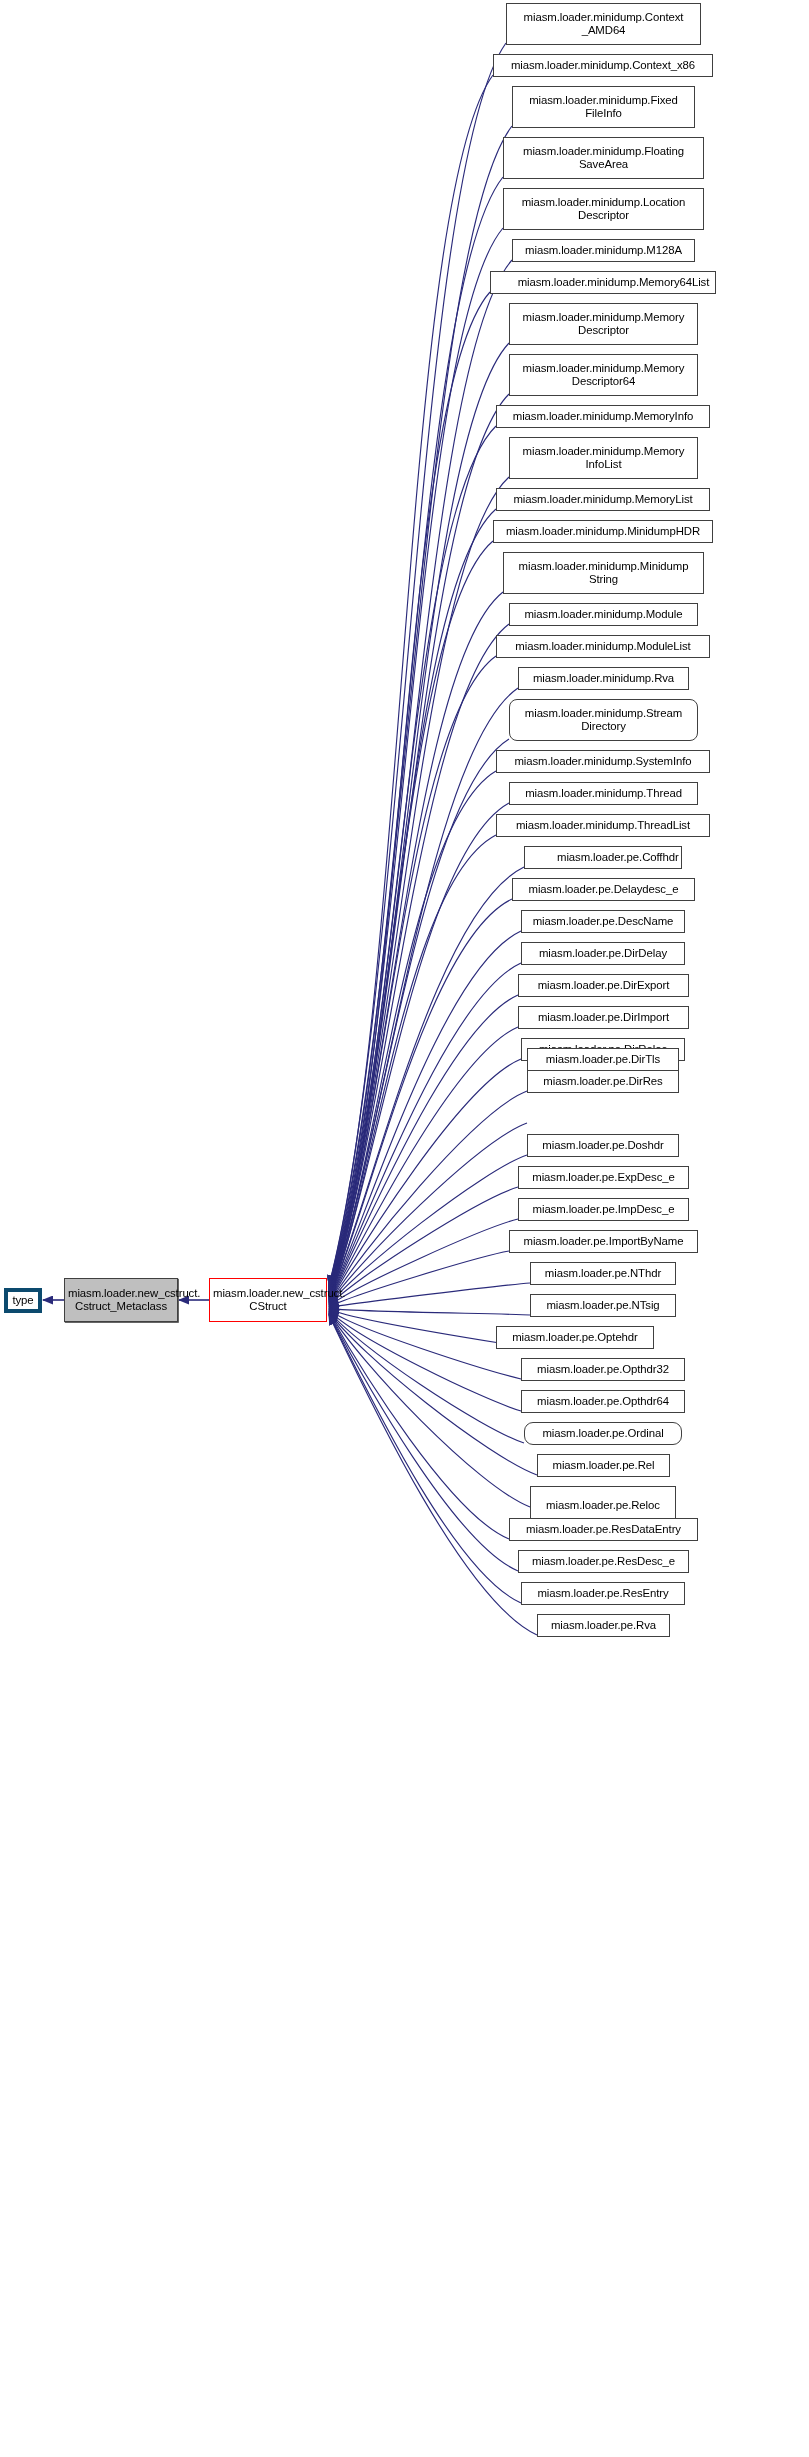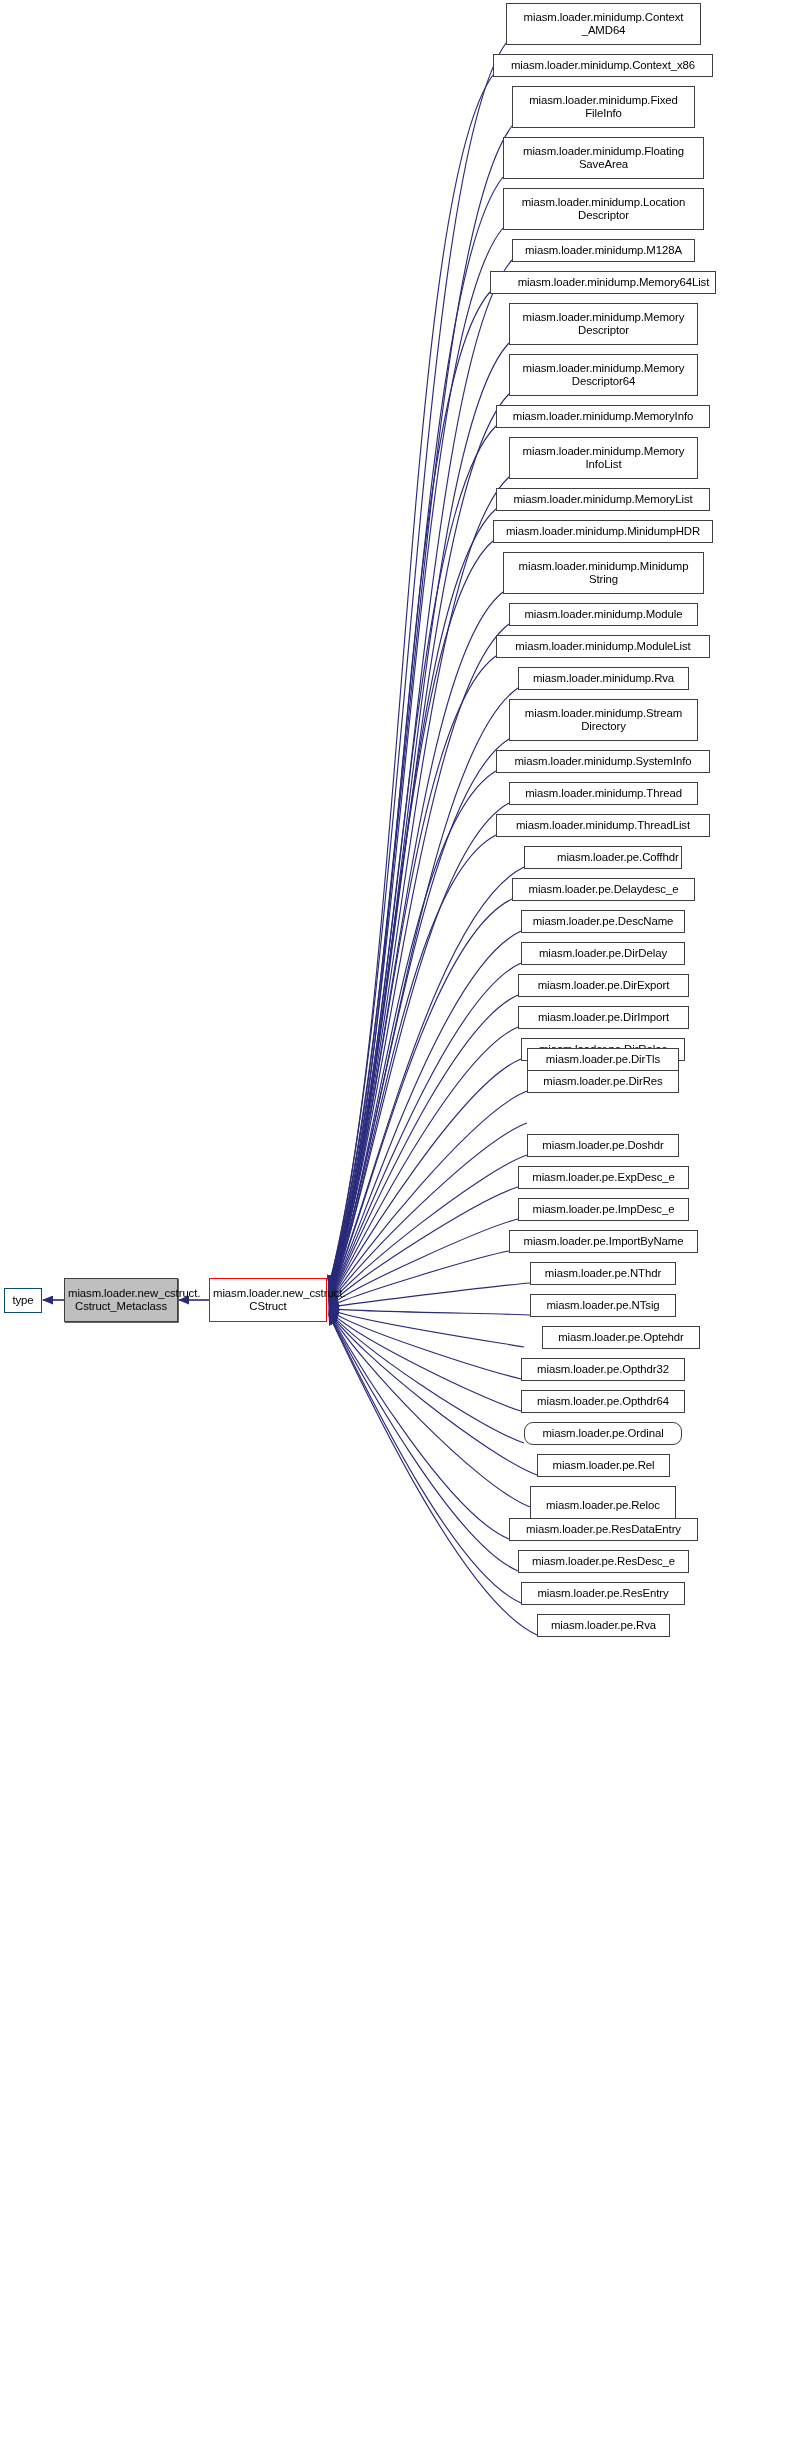--- a/index.html
+++ b/index.html
@@ -10,21 +10,21 @@
             pointer-events:none;}
   .node{position:absolute;box-sizing:border-box;display:flex;
         align-items:center;justify-content:center;text-align:center;
         font-size:11.4px;line-height:13.4px;color:#000;
         letter-spacing:-0.1px;
         border:1px solid #404040;background:#ffffff;padding:0 3px;}
   .node.leaf{border:1px solid #404040;}
   .node.meta{background:#bfbfbf;border:1px solid #404040;
              box-shadow:0.8px 0.8px 0 #404040;}
   .node.focus{border:1px solid #ff0000;background:#ffffff;}
-  .node.base{border:1px solid #0c4a6e;background:#ffffff;}
+  .node.base{border:4px solid #0c4a6e;background:#ffffff;}
   .node span{display:block;width:100%;white-space:pre-line;}
 </style>
 </head>
 <body>
 
 <div id="canvas">
   <svg id="edges" viewBox="0 0 809 2457" preserveAspectRatio="none">
     <defs>
       <marker id="arr" markerWidth="11" markerHeight="9" refX="10" refY="4.5" orient="auto" markerUnits="userSpaceOnUse">
         <path d="M0,0 L11,4.5 L0,9 z" fill="#2a2a7a"></path>
@@ -144,21 +144,21 @@
     </div>
     <div class="node leaf" style="left: 509px; top: 603px; width: 189px; height: 23px;">
       <span>miasm.loader.minidump.Module</span>
     </div>
     <div class="node leaf" style="left: 496px; top: 635px; width: 214px; height: 23px;">
       <span>miasm.loader.minidump.ModuleList</span>
     </div>
     <div class="node leaf" style="left: 518px; top: 667px; width: 171px; height: 23px; justify-content: center;">
       <span>miasm.loader.minidump.Rva</span>
     </div>
-    <div class="node leaf" style="left: 509px; top: 699px; width: 189px; height: 42px;">
+    <div class="node leaf" style="left: 509px; top: 699px; width: 189px; height: 42px; border-radius: 8px;">
       <span>miasm.loader.minidump.Stream
 Directory</span>
     </div>
     <div class="node leaf" style="left: 496px; top: 750px; width: 214px; height: 23px;">
       <span>miasm.loader.minidump.SystemInfo</span>
     </div>
     <div class="node leaf" style="left: 509px; top: 782px; width: 189px; height: 23px;">
       <span>miasm.loader.minidump.Thread</span>
     </div>
     <div class="node leaf" style="left: 496px; top: 814px; width: 214px; height: 23px;">
@@ -202,21 +202,21 @@
     </div>
     <div class="node leaf" style="left: 509px; top: 1230px; width: 189px; height: 23px;">
       <span>miasm.loader.pe.ImportByName</span>
     </div>
     <div class="node leaf" style="left: 530px; top: 1262px; width: 146px; height: 23px;">
       <span>miasm.loader.pe.NThdr</span>
     </div>
     <div class="node leaf" style="left: 530px; top: 1294px; width: 146px; height: 23px;">
       <span>miasm.loader.pe.NTsig</span>
     </div>
-    <div class="node leaf" style="left: 542px; top: 1326px; width: 158px; height: 23px;">
+    <div class="node leaf" style="left: 496px; top: 1326px; width: 158px; height: 23px;">
       <span>miasm.loader.pe.Optehdr</span>
     </div>
     <div class="node leaf" style="left: 521px; top: 1358px; width: 164px; height: 23px;">
       <span>miasm.loader.pe.Opthdr32</span>
     </div>
     <div class="node leaf" style="left: 521px; top: 1390px; width: 164px; height: 23px;">
       <span>miasm.loader.pe.Opthdr64</span>
     </div>
     <div class="node leaf" style="left: 524px; top: 1422px; width: 158px; height: 23px; border-radius: 9px;">
       <span>miasm.loader.pe.Ordinal</span>

